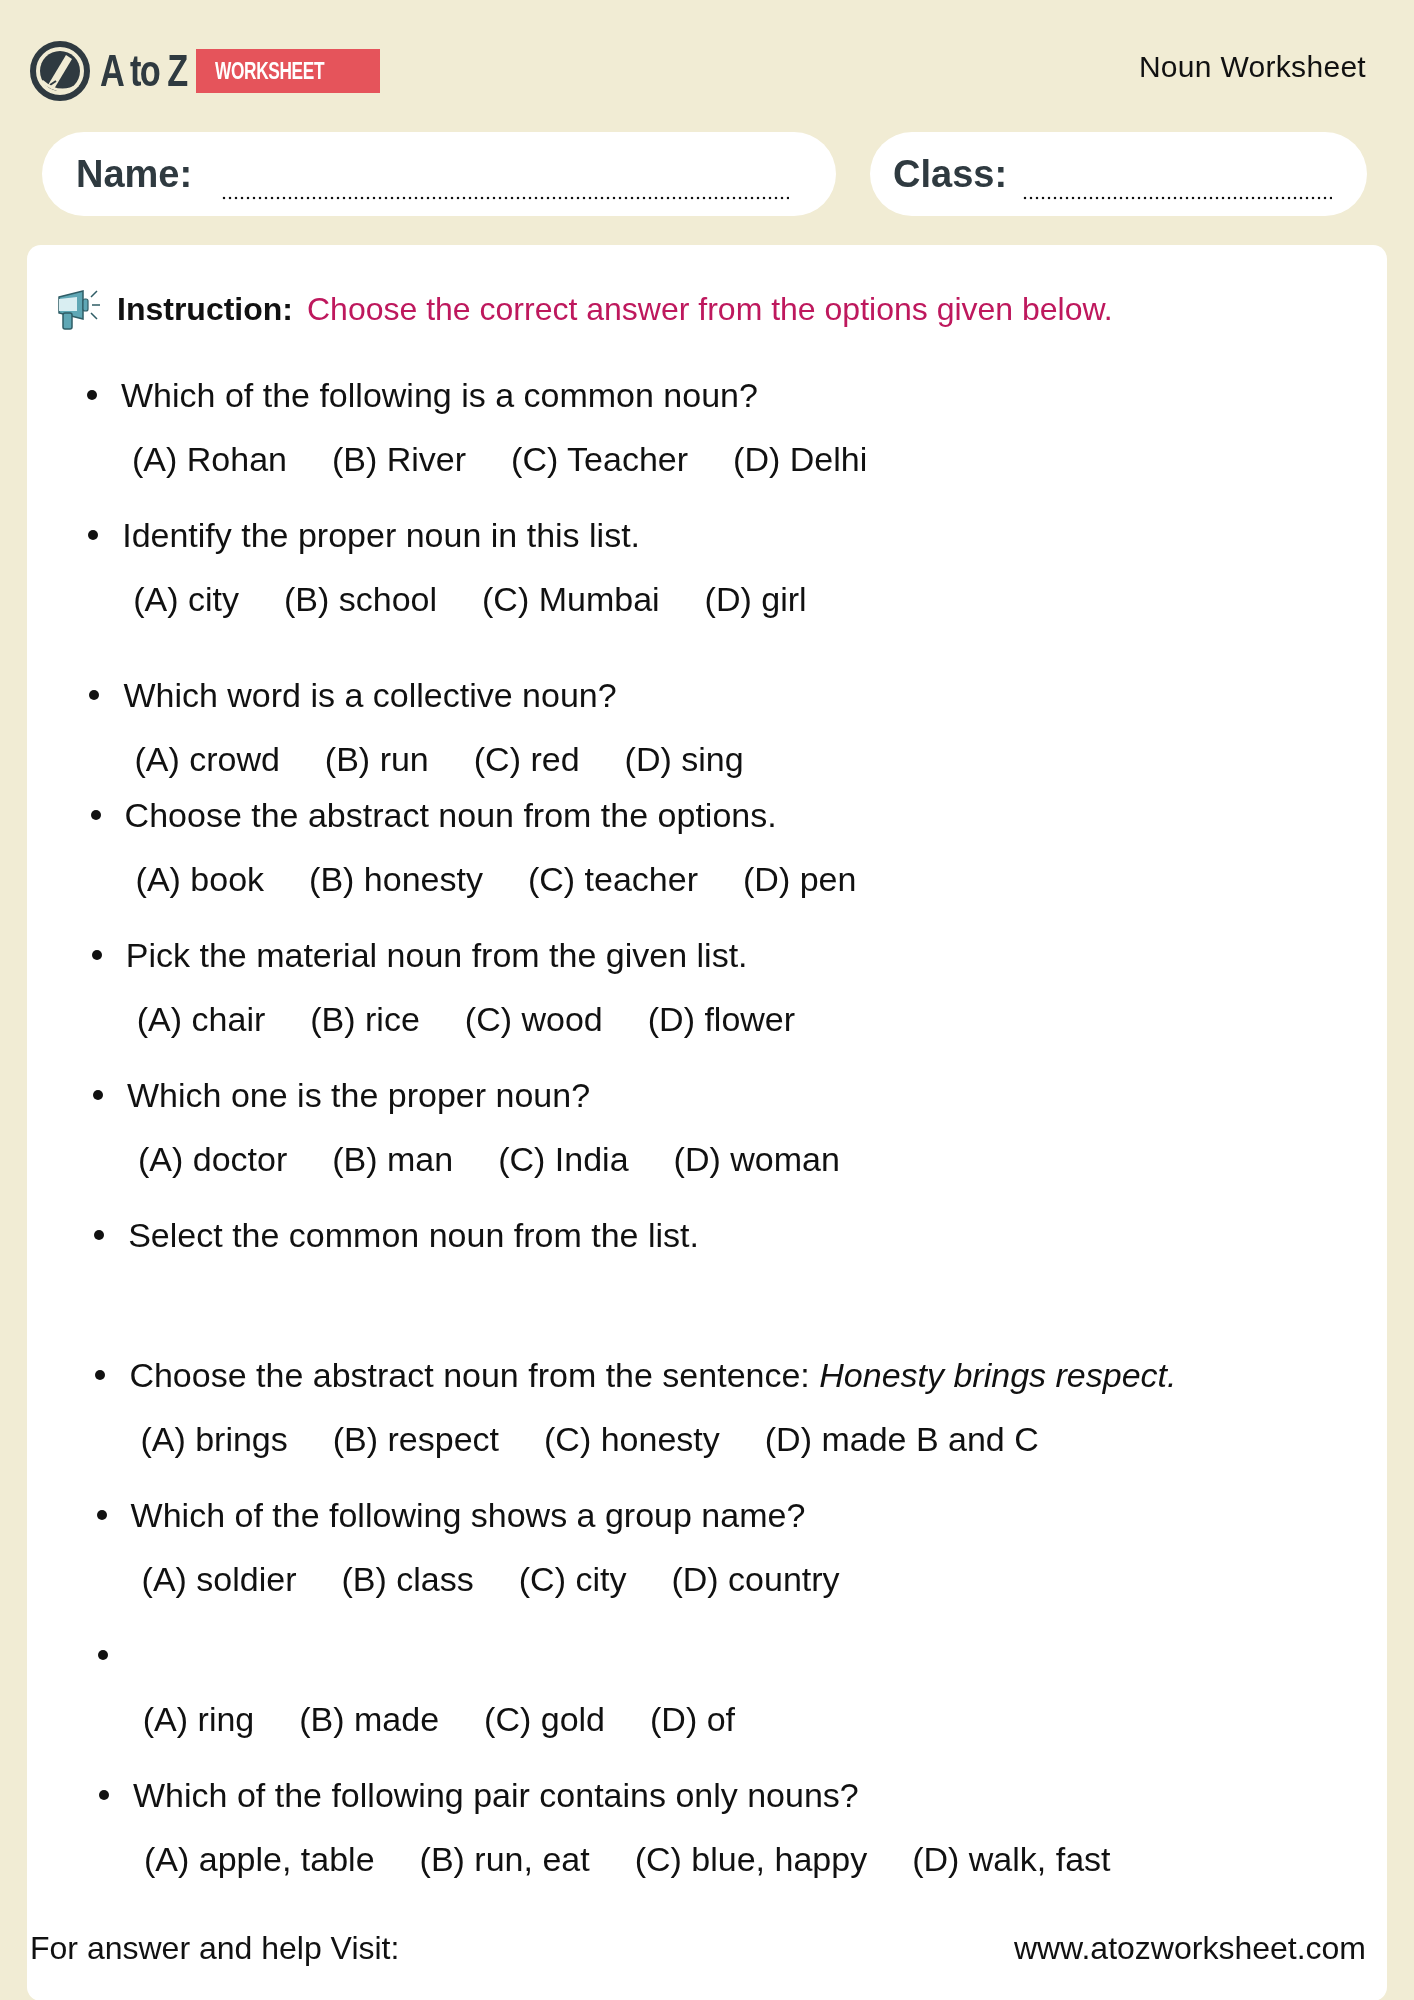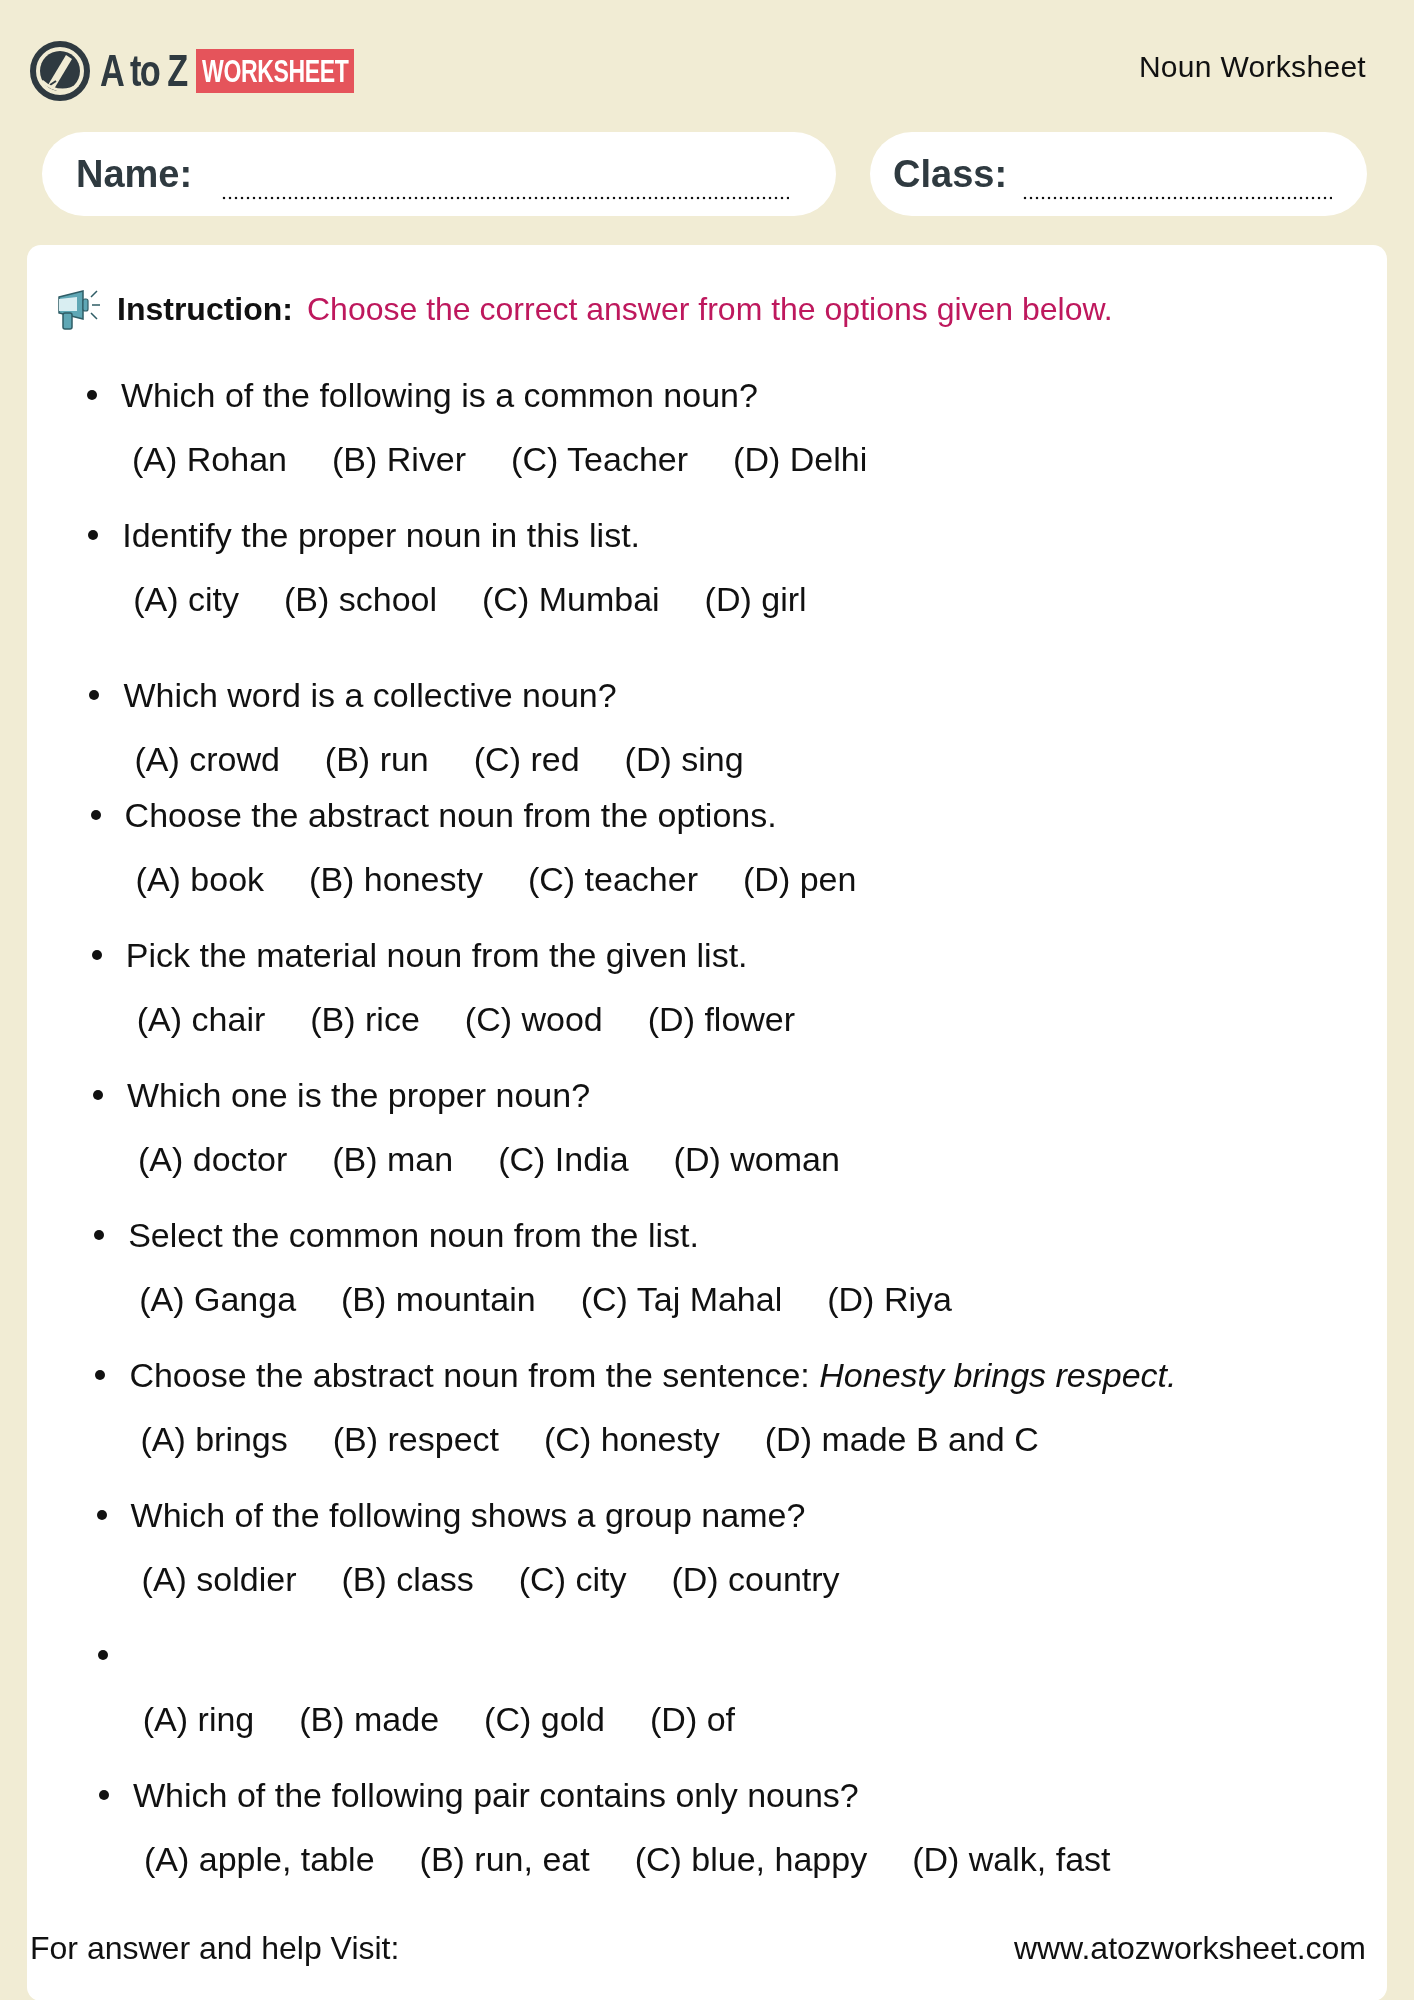--- a/index.html
+++ b/index.html
@@ -2,21 +2,21 @@
 <html><head>
 <meta charset="utf-8">
 <style>
   * { box-sizing: border-box; margin: 0; padding: 0; }
   html, body { width: 1414px; height: 2000px; background: #f1ecd4; overflow: hidden; }
   body { position: relative; font-family: "Liberation Sans", sans-serif; color: #111; }
 
   .logo { position: absolute; left: 30px; top: 40px; height: 62px; display: flex; align-items: center; }
   .logo-icon { width: 60px; height: 60px; }
   .logo-atoz { font-family: "Liberation Sans Narrow", "Liberation Sans", sans-serif; font-weight: 700; font-size: 44px; color: #2f3a40; margin-left: 10px; letter-spacing: -2px; transform: scaleX(0.78); transform-origin: left center; width: 96px; white-space: nowrap; }
-  .logo-ws { background: #e5545b; color: #fff; font-weight: 700; font-size: 32px; height: 44px; line-height: 44px; padding: 0 6px; margin-left: 0px; display: inline-block; white-space: nowrap; }
+  .logo-ws { background: #e5545b; color: #fff; font-weight: 700; font-size: 24px; height: 44px; line-height: 44px; padding: 0 19px; margin-left: 0px; display: inline-block; white-space: nowrap; }
   .logo-ws span { display: inline-block; transform: scaleX(0.72); transform-origin: left center; width: 146px; letter-spacing: -0.5px; }
 
   .doc-title { position: absolute; right: 48px; top: 50px; font-size: 30px; font-weight: 400; color: #111; letter-spacing: 0.3px; }
 
   .pill { position: absolute; top: 132px; height: 84px; background: #fff; border-radius: 42px; display: flex; align-items: center; }
   .pill-name { left: 42px; width: 794px; }
   .pill-class { left: 870px; width: 497px; }
   .pill-label { font-size: 38px; font-weight: 700; color: #2f3a40; }
   .pill-name .pill-label { margin-left: 34px; }
   .pill-class .pill-label { margin-left: 23px; }
@@ -153,26 +153,20 @@
           <span class="opt">(B) man</span>
           <span class="opt">(C) India</span>
           <span class="opt">(D) woman</span>
         </div>
       </div>
       <div class="q" style="left: 67.2px; top: 968px;">
         <div class="q-row">
           <span class="bullet"></span>
           <span class="q-text"><span>Select the common noun from the list.</span></span>
         </div>
-        <div class="opts">
-          <span class="opt">(A) Ganga</span>
-          <span class="opt">(B) mountain</span>
-          <span class="opt">(C) Taj Mahal</span>
-          <span class="opt">(D) Riya</span>
-        </div>
       </div>
       <div class="q" style="left: 68.4px; top: 1108px;">
         <div class="q-row">
           <span class="bullet"></span>
           <span class="q-text"><span>Choose the abstract noun from the sentence: </span><em>Honesty brings respect.</em></span>
         </div>
         <div class="opts">
           <span class="opt">(A) brings</span>
           <span class="opt">(B) respect</span>
           <span class="opt">(C) honesty</span>

